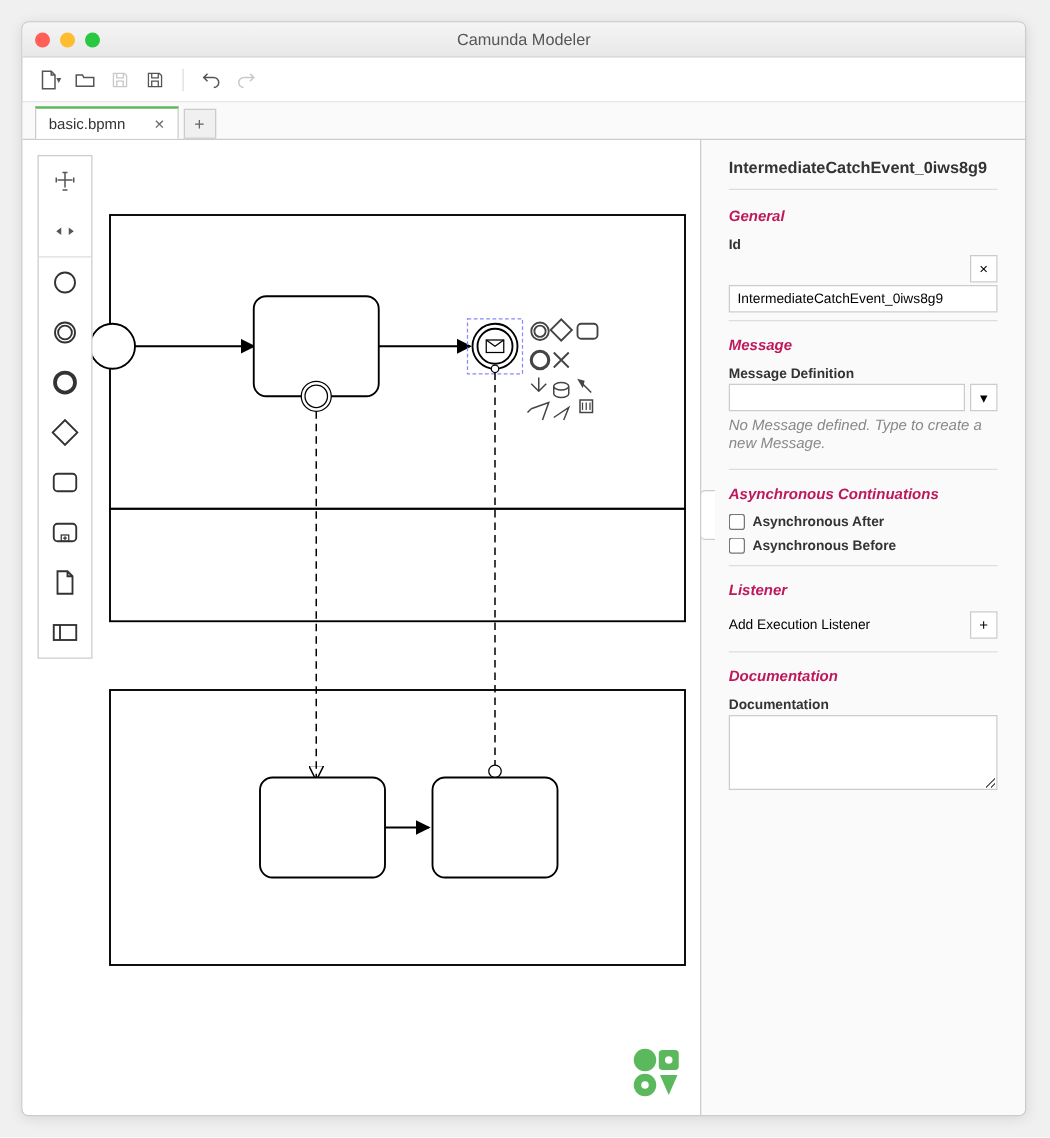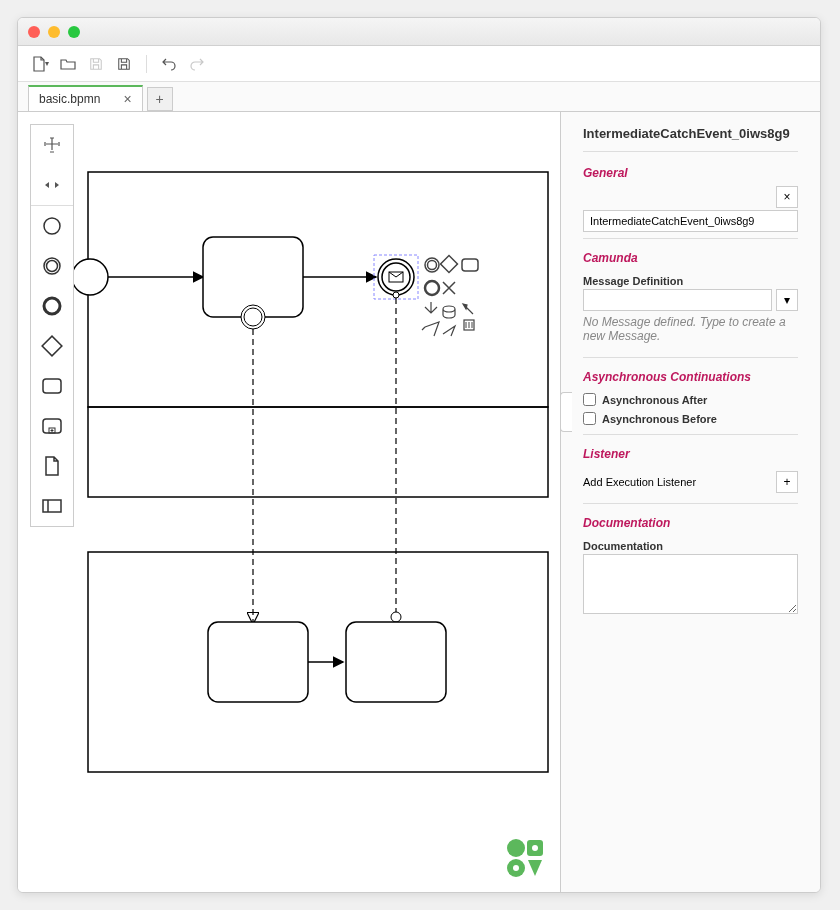--- a/index.html
+++ b/index.html
@@ -43,20 +43,21 @@
 </head>
 <body>
 
 <div class="window">
   <div class="titlebar">
     <div class="traffic">
       <div class="tlight tl-red"></div>
       <div class="tlight tl-yel"></div>
       <div class="tlight tl-grn"></div>
     </div>
+    <div class="titlebar-title">Camunda Modeler</div>
   </div>
 
   <div class="toolbar">
     <div class="tbtn">
       <svg width="16" height="16" viewBox="0 0 16 16">
           <path d="M3 1h7l3 3v11H3z" fill="none" stroke="#555" stroke-width="1.2"></path>
           <path d="M10 1v3h3" fill="none" stroke="#555" stroke-width="1.2"></path>
         </svg>
       <span class="dropdown-arrow">▾</span>
     </div>
@@ -232,30 +233,31 @@
           <circle cx="12" cy="32" r="3" fill="#fff"></circle>
         </svg>
       </div>
     </div>
 
     <div class="props-panel" style="position:relative">
       <div class="divider-tab"></div>
       <div class="props-title">IntermediateCatchEvent_0iws8g9</div>
 
       <div class="section-head">General</div>
+      <div class="field-label">Id</div>
       <div class="field-row" style="margin-bottom:2px">
         <div style="flex:1"></div>
         <div class="field-btn">×</div>
       </div>
       <div class="field-row">
         <input class="field-input" value="IntermediateCatchEvent_0iws8g9" style="">
       </div>
 
       <div class="sect-div"></div>
-      <div class="section-head">Camunda</div>
+      <div class="section-head">Message</div>
       <div class="field-label">Message Definition</div>
       <div class="field-row">
         <input class="field-input" value="" style="">
         <div class="field-btn">▾</div>
       </div>
       <div class="hint">No Message defined. Type to create a new Message.</div>
 
       <div class="sect-div"></div>
       <div class="section-head">Asynchronous Continuations</div>
       <div class="checkbox-row">

